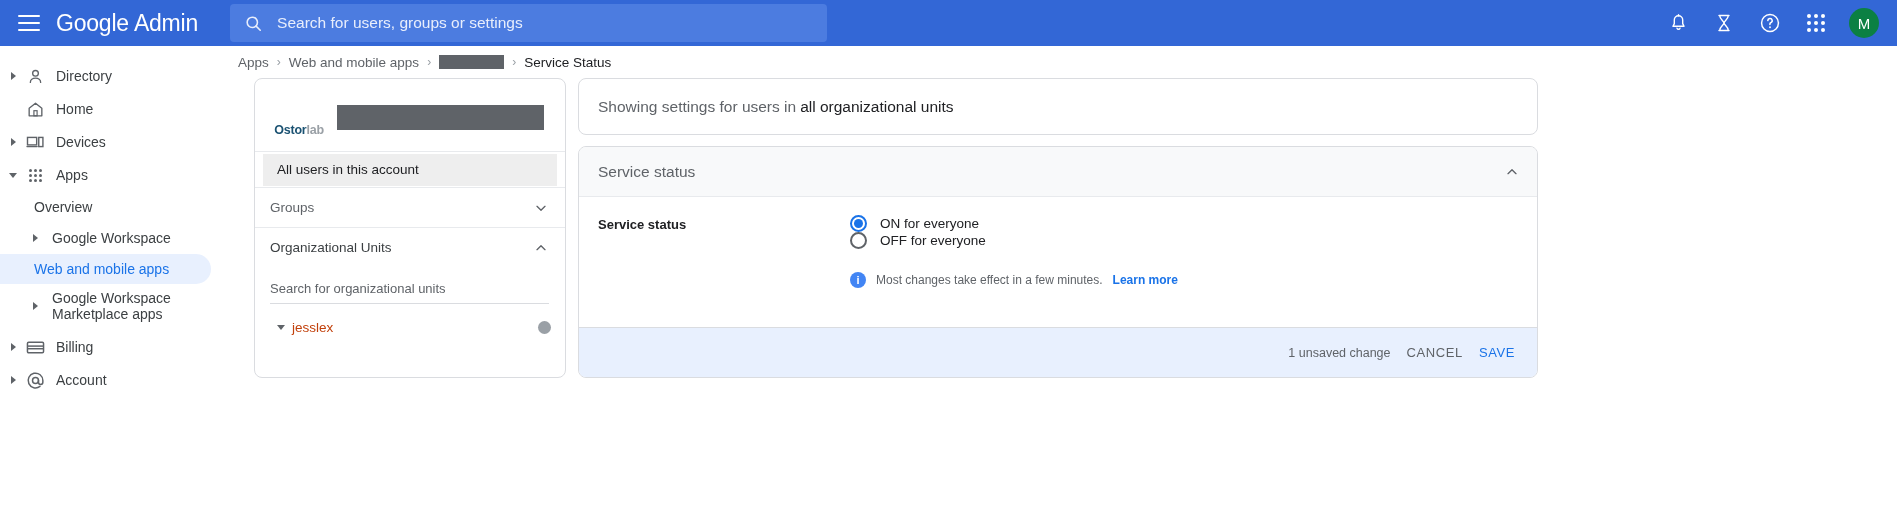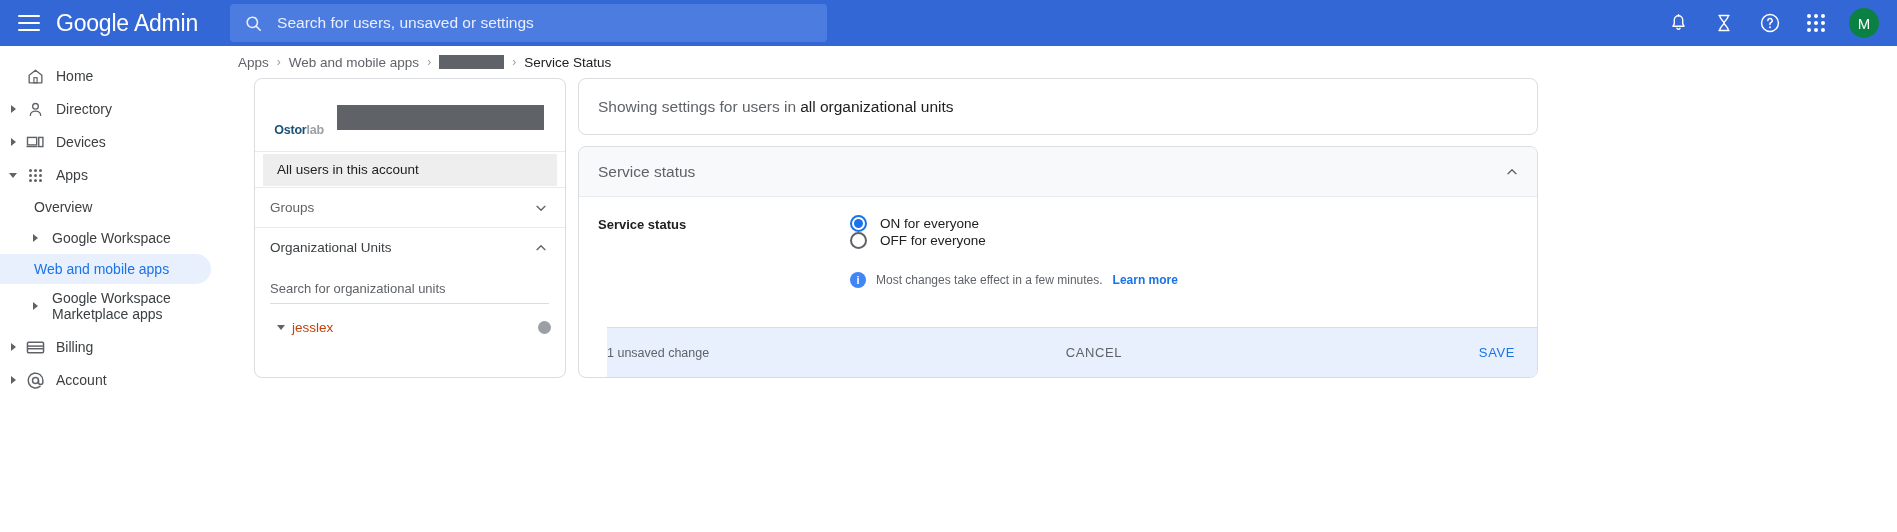--- a/index.html
+++ b/index.html
@@ -170,22 +170,22 @@
   .radio.on { border-color: #1a73e8; }
   .radio.on::after { content: ""; width: 9px; height: 9px; border-radius: 50%; background: #1a73e8; }
   .note { display: flex; align-items: center; gap: 10px; margin-top: 23px; font-size: 12px; color: #5f6368; }
   .info-i {
     width: 16px; height: 16px; border-radius: 50%; background: #4285f4; color: #fff;
     font-size: 11px; font-weight: 700; display: flex; align-items: center; justify-content: center; flex: none;
   }
   .note a { color: #1a73e8; text-decoration: none; cursor: pointer; font-weight: bold; }
   .svc-footer {
     background: #e8f0fe; border-top: 1px solid #dadce0;
-    height: 50px; display: flex; align-items: center; justify-content: space-between;
-    gap: 26px; padding-right: 22px; margin-left: 28px;
+    height: 50px; display: flex; align-items: center; justify-content: flex-end;
+    gap: 16px; padding-right: 22px;
   }
   .unsaved { font-size: 12.5px; color: #5f6368; }
   .btn-text { font-size: 13px; font-weight: 500; letter-spacing: 0.6px; cursor: pointer; }
   .btn-cancel { color: #5f6368; }
   .btn-save { color: #1a73e8; }
 </style>
 </head>
 <body>
 
 <div class="topbar">
@@ -196,21 +196,21 @@
   </div>
   <div class="brand">
     <span class="g">Google</span>
     <span class="a">Admin</span>
   </div>
   <div class="searchbox">
     <svg class="search-icon" viewBox="0 0 24 24">
       <circle cx="10.5" cy="10.5" r="6.5" fill="none" stroke="#e8eefc" stroke-width="2"></circle>
       <line x1="15.3" y1="15.3" x2="20.5" y2="20.5" stroke="#e8eefc" stroke-width="2" stroke-linecap="round"></line>
     </svg>
-    <span class="search-ph">Search for users, unsaved or settings</span>
+    <span class="search-ph">Search for users, groups or settings</span>
   </div>
   <div class="topbar-right">
     <div class="ticon">
       <svg width="21" height="21" viewBox="0 0 24 24">
         <path d="M12 3.2a4.8 4.8 0 0 0-4.8 4.8v4.2L5.7 15.2h12.6L16.8 12.2V8A4.8 4.8 0 0 0 12 3.2z" fill="none" stroke="#fff" stroke-width="1.6" stroke-linejoin="round"></path>
         <path d="M10.3 17.4a1.8 1.8 0 0 0 3.4 0" fill="none" stroke="#fff" stroke-width="1.6" stroke-linecap="round"></path>
         <line x1="12" y1="2" x2="12" y2="3.3" stroke="#fff" stroke-width="1.6" stroke-linecap="round"></line>
       </svg>
     </div>
     <div class="ticon">
@@ -241,41 +241,41 @@
           <i></i>
       </div>
     </div>
     <div class="avatar">M</div>
   </div>
 </div>
 
 <div class="sidebar">
 
   <div class="nav-item">
+    <span class="arrow">
+        <i class="caret-r"></i>
+      </span>
+    <span class="nav-icon">
+      <svg width="19" height="19" viewBox="0 0 24 24">
+        <circle cx="12" cy="8" r="3.6" fill="none" stroke="#5f6368" stroke-width="1.7"></circle>
+        <path d="M5.5 19.5c0-3.3 2.9-5.4 6.5-5.4s6.5 2.1 6.5 5.4" fill="none" stroke="#5f6368" stroke-width="1.7" stroke-linecap="round"></path>
+      </svg>
+    </span>
+    <span class="nav-label">Directory</span>
+  </div>
+
+  <div class="nav-item">
     <span class="arrow hidden"></span>
     <span class="nav-icon">
       <svg width="19" height="19" viewBox="0 0 24 24">
         <path d="M4 10.5 12 4l8 6.5V20H4z" fill="none" stroke="#5f6368" stroke-width="1.7" stroke-linejoin="round"></path>
         <rect x="10" y="13.5" width="4" height="6.5" fill="none" stroke="#5f6368" stroke-width="1.5"></rect>
       </svg>
     </span>
     <span class="nav-label">Home</span>
-  </div>
-
-  <div class="nav-item">
-    <span class="arrow">
-        <i class="caret-r"></i>
-      </span>
-    <span class="nav-icon">
-      <svg width="19" height="19" viewBox="0 0 24 24">
-        <circle cx="12" cy="8" r="3.6" fill="none" stroke="#5f6368" stroke-width="1.7"></circle>
-        <path d="M5.5 19.5c0-3.3 2.9-5.4 6.5-5.4s6.5 2.1 6.5 5.4" fill="none" stroke="#5f6368" stroke-width="1.7" stroke-linecap="round"></path>
-      </svg>
-    </span>
-    <span class="nav-label">Directory</span>
   </div>
 
   <div class="nav-item">
     <span class="arrow">
         <i class="caret-r"></i>
       </span>
     <span class="nav-icon">
       <svg width="20" height="20" viewBox="0 0 24 24">
         <rect x="3" y="6.5" width="11" height="9" fill="none" stroke="#5f6368" stroke-width="1.7"></rect>
         <line x1="2.4" y1="17.5" x2="14.6" y2="17.5" stroke="#5f6368" stroke-width="1.7" stroke-linecap="round"></line>

